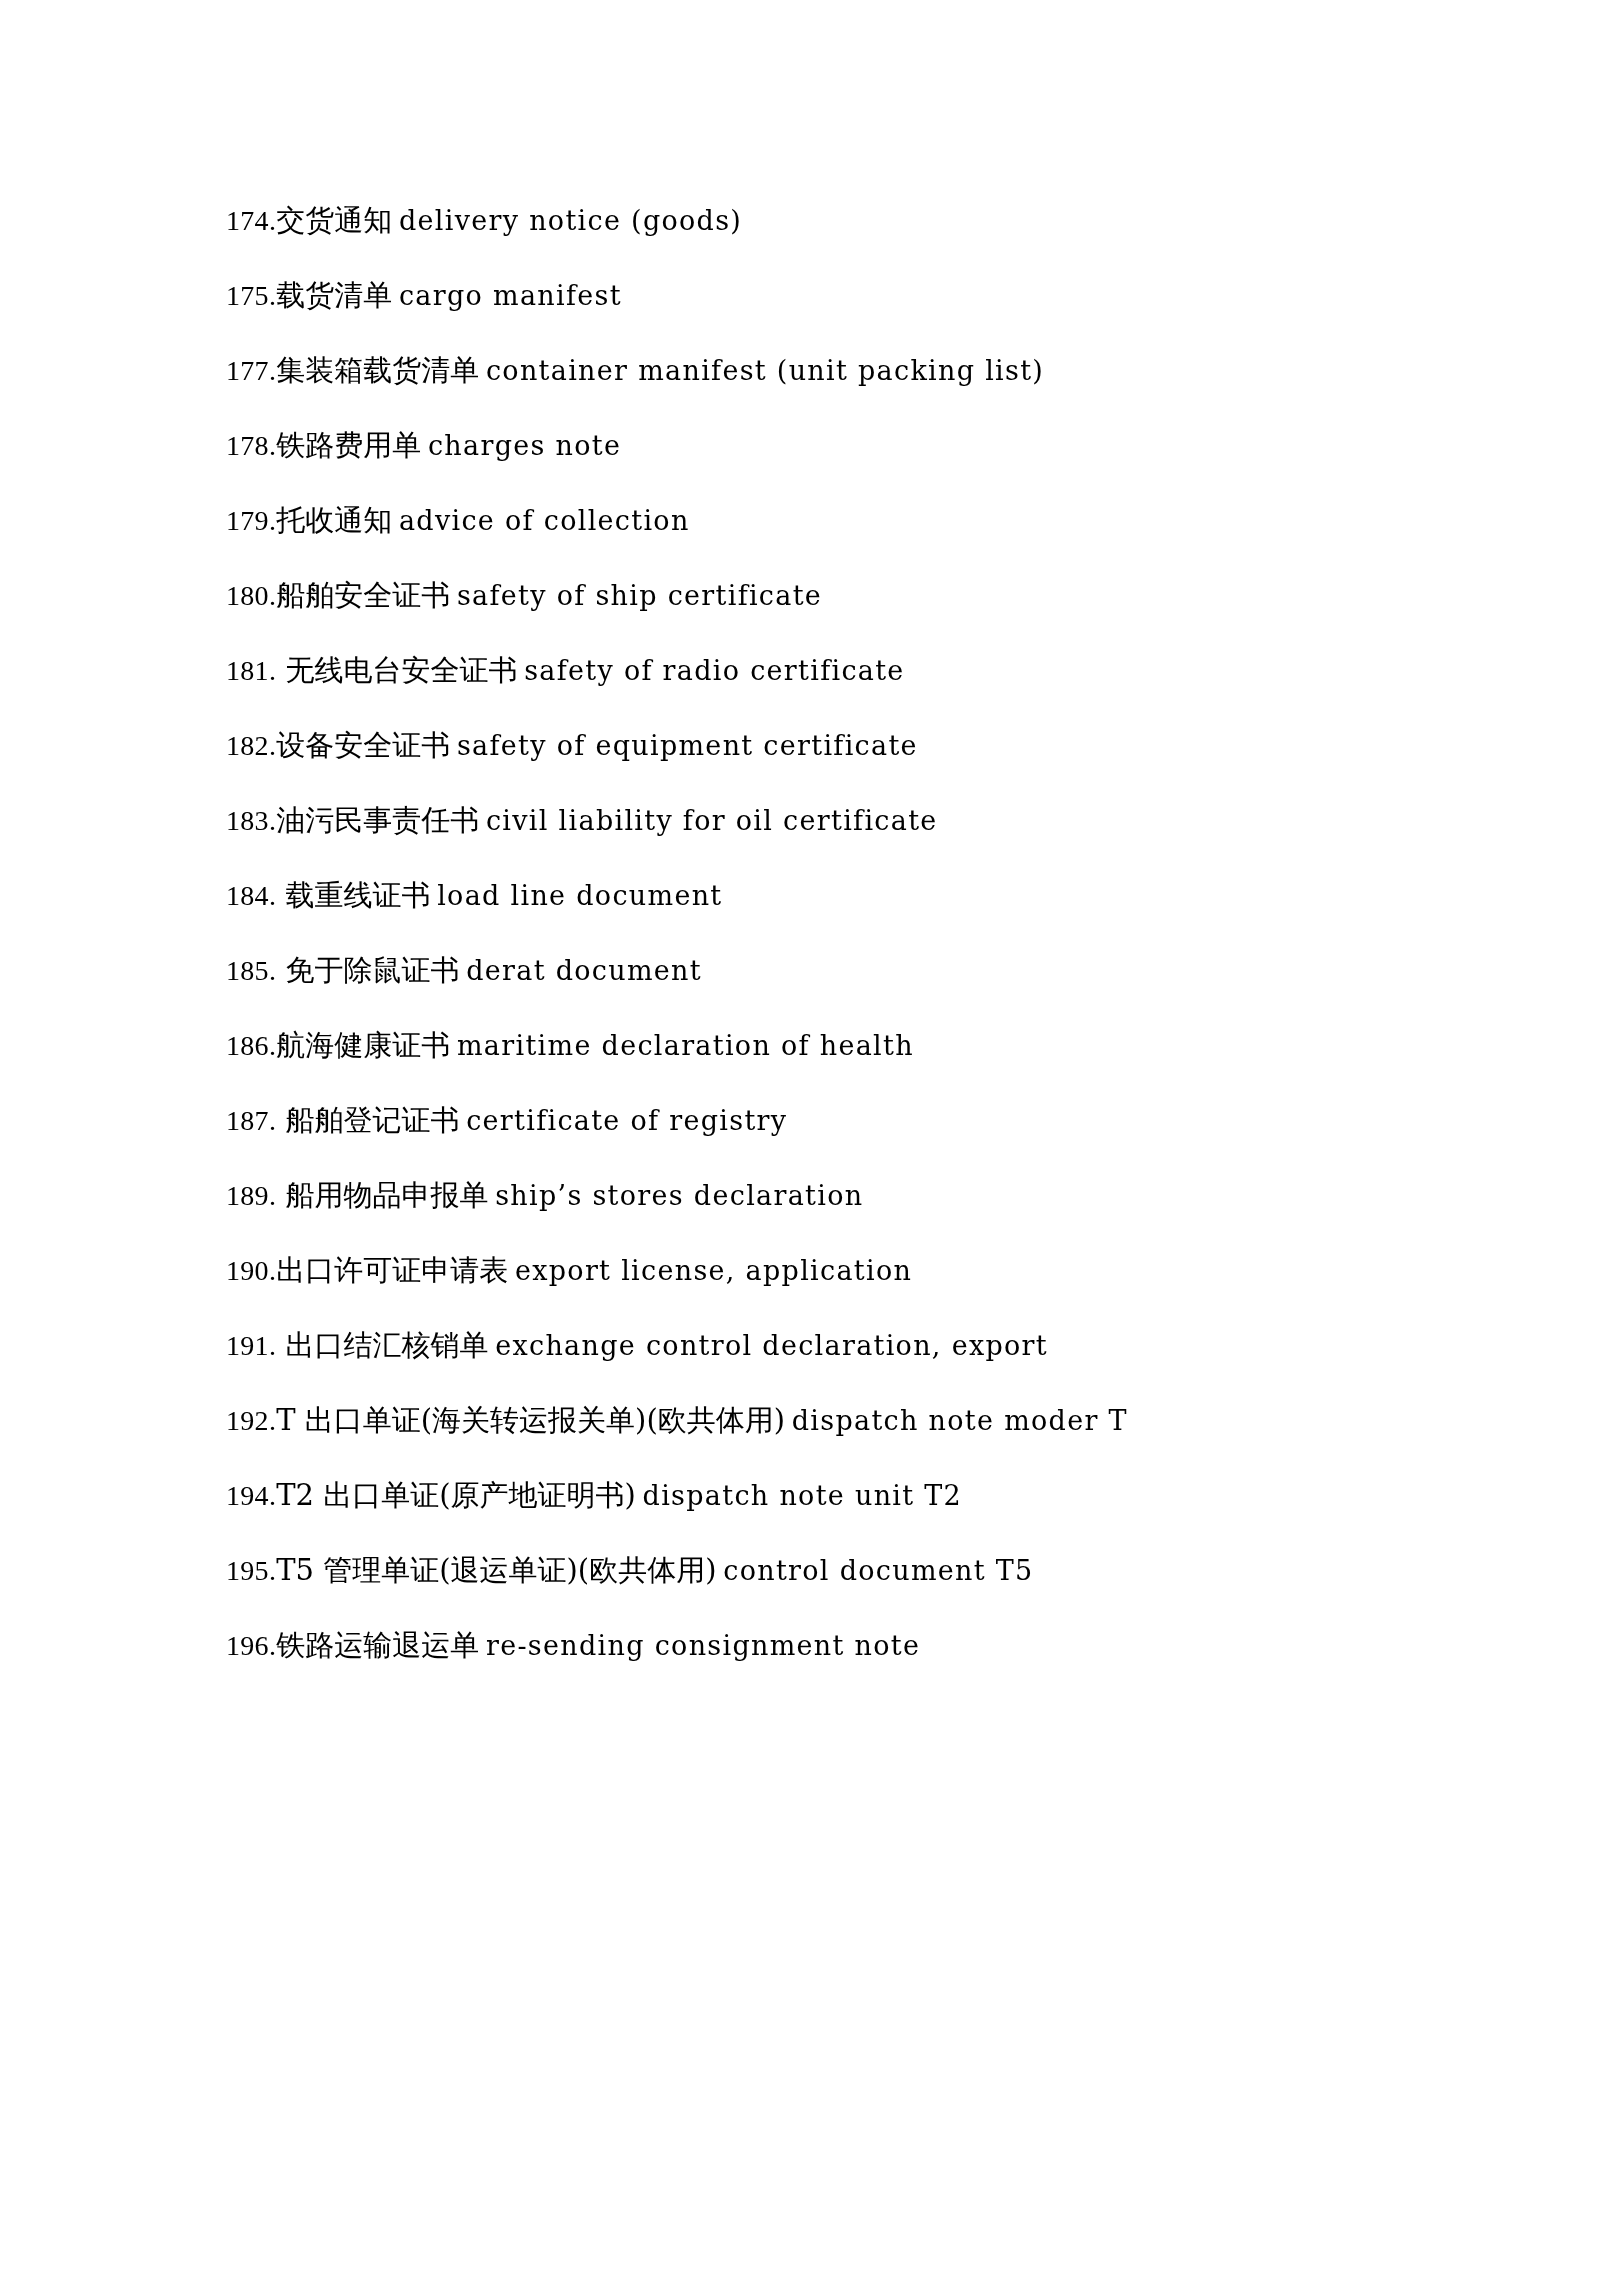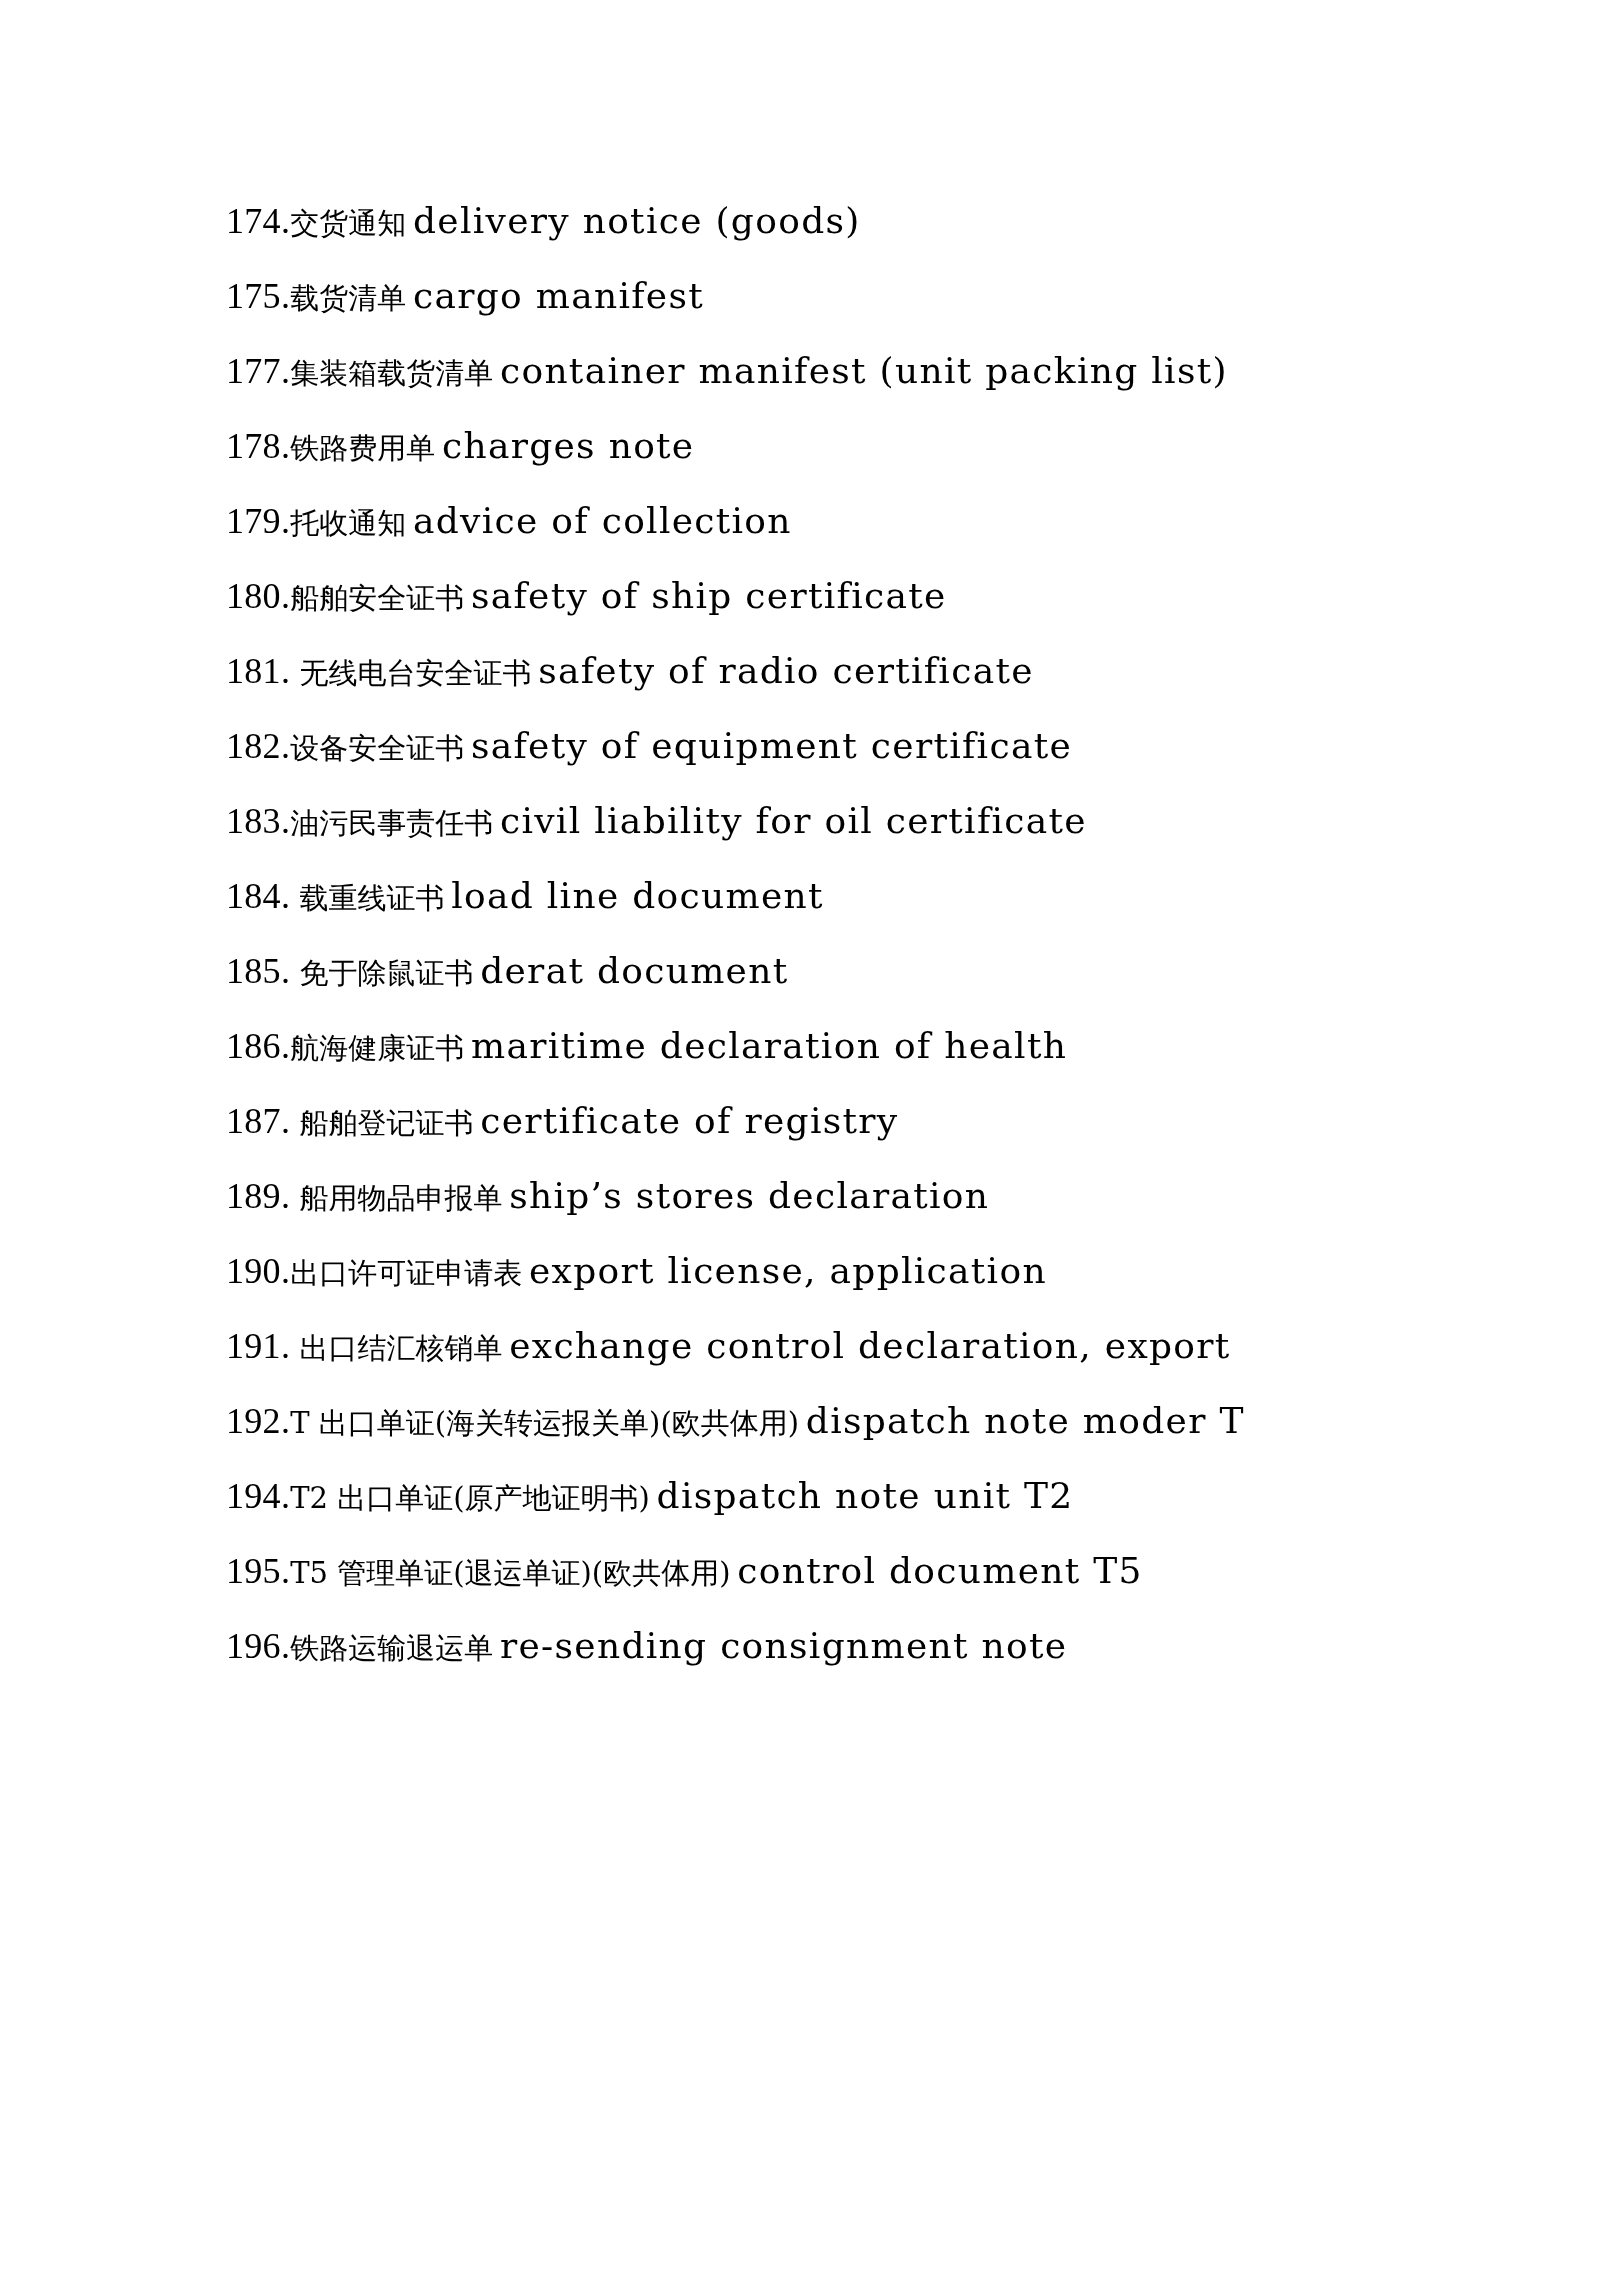--- a/index.html
+++ b/index.html
@@ -26,34 +26,34 @@
     margin: 0;
     padding: 0;
     height: 75px;
     line-height: 75px;
     white-space: nowrap;
     color: #000000;
     font-size: 0px; 
   }
   .entry .num {
     font-family: "Liberation Serif", "DejaVu Serif", serif;
-    font-size: 36px;
+    font-size: 28px;
     letter-spacing: 0.3px;
     vertical-align: baseline;
   }
   .entry .zh {
     font-family: "DejaVu Serif", "Liberation Serif", serif;
     font-size: 29px;
     letter-spacing: 0px;
     vertical-align: baseline;
     margin-top: 40px;
   }
   .entry .en {
     font-family: "DejaVu Serif", "Liberation Serif", serif;
-    font-size: 36px;
+    font-size: 27px;
     letter-spacing: 1.3px;
     vertical-align: baseline;
   }
   .entry .sp {
     font-family: "Liberation Serif", serif;
     font-size: 27px;
     vertical-align: baseline;
   }
 </style>
 </head>

